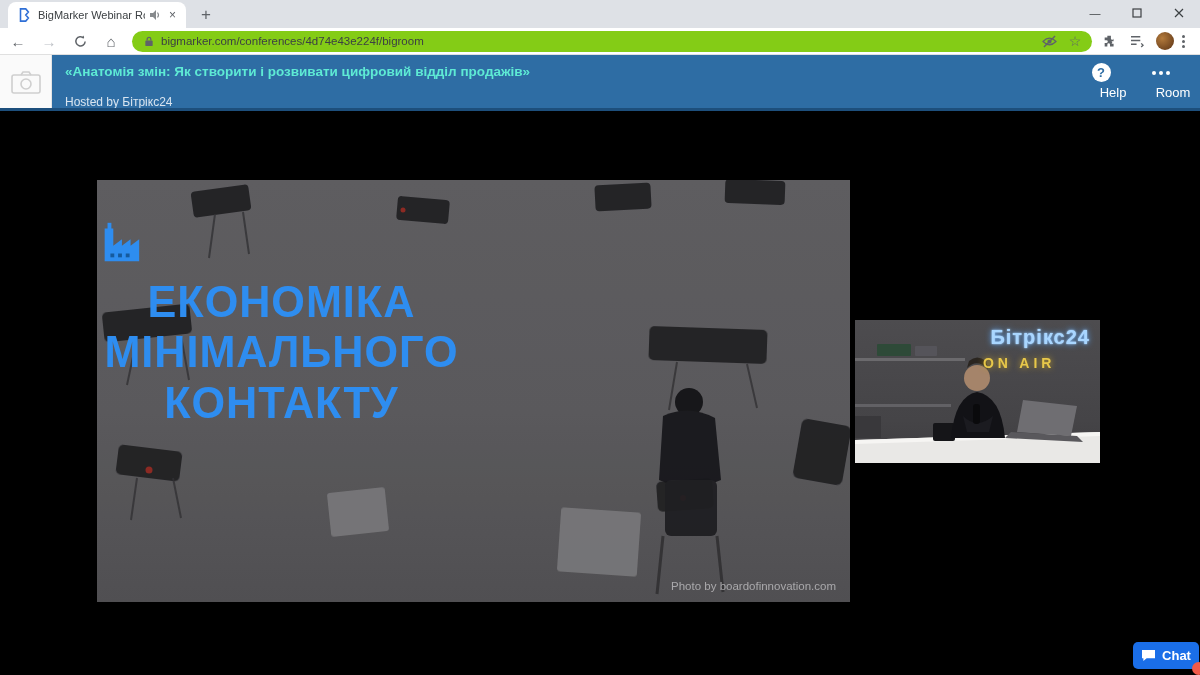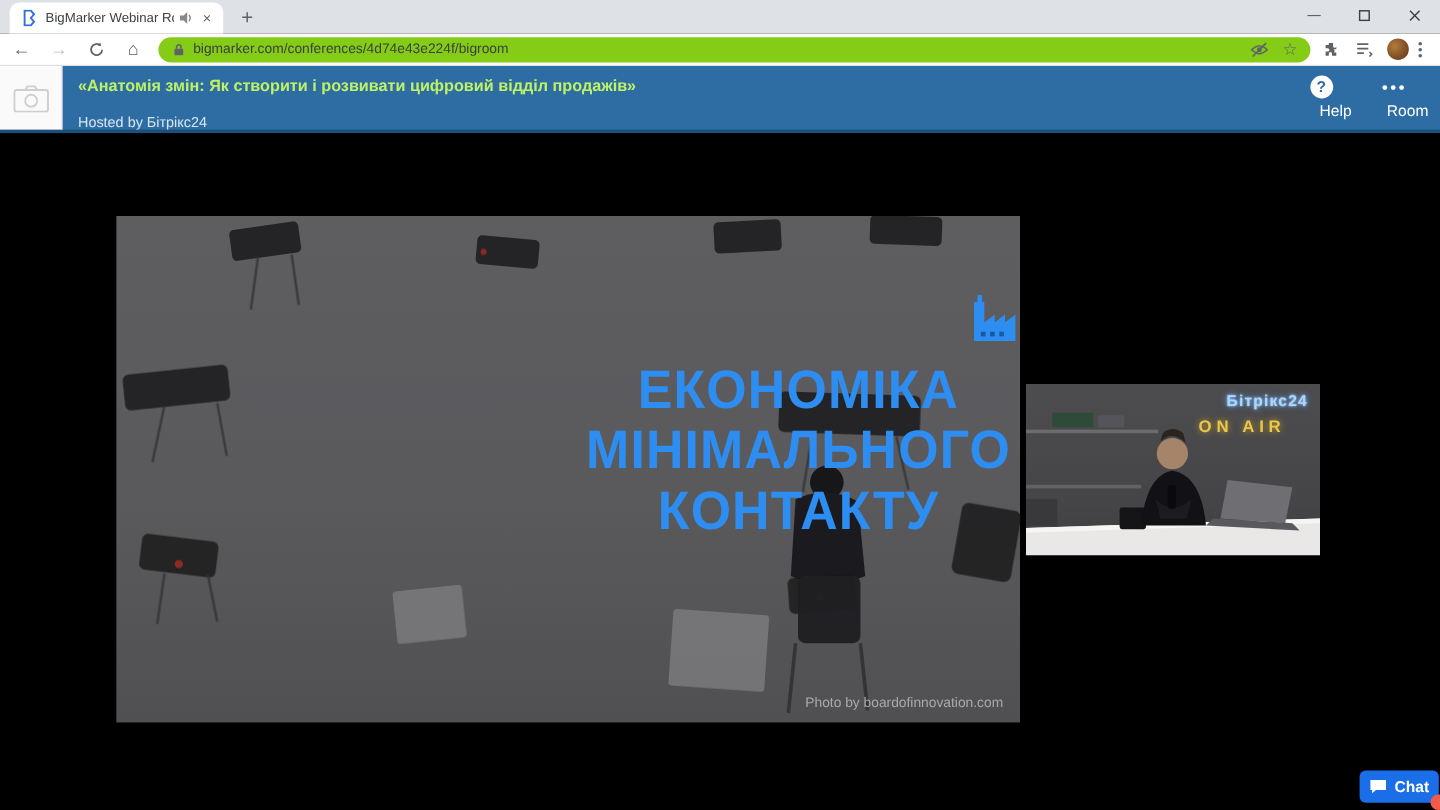--- a/index.html
+++ b/index.html
@@ -26,43 +26,43 @@
   .pill-ico { width:18px; height:16px; display:flex; align-items:center; justify-content:center; color:#5f6368; cursor:pointer; margin-left:8px; }
   .chrome-ico { width:22px; height:22px; display:flex; align-items:center; justify-content:center; color:#5f6368; margin-left:6px; cursor:pointer; }
   .avatar { width:18px; height:18px; border-radius:50%; background:radial-gradient(circle at 35% 35%, #b37a3c, #5a3214); margin-left:8px; cursor:pointer; }
   .kebab { display:flex; flex-direction:column; gap:2px; align-items:center; margin:0 10px 0 8px; cursor:pointer; }
   .kebab i { width:3px; height:3px; border-radius:50%; background:#5f6368; display:block; }
 
   
   .webheader { position:absolute; left:0; top:55px; width:1200px; height:56px; background:#2e6da4; border-bottom:3px solid #1d4f7c; display:flex; }
   .cam-box { width:52px; height:100%; background:#fafafa; display:flex; align-items:center; justify-content:center; border-right:1px solid #e4e4e4; cursor:pointer; }
   .head-texts { flex:1; padding:9px 0 0 13px; overflow:hidden; }
-  .head-title { color:#bef264; font-size:13.5px; font-weight:bold; white-space:nowrap; }
+  .head-title { color:#5eead4; font-size:13.5px; font-weight:bold; white-space:nowrap; }
   .head-sub { color:#d9e5f0; font-size:12px; margin-top:16px; }
   .head-actions { display:flex; align-items:center; gap:18px; padding-right:18px; }
   .head-btn { display:flex; flex-direction:column; align-items:center; gap:3px; cursor:pointer; width:42px; }
   .help-circle { width:19px; height:19px; border-radius:50%; background:#fff; color:#2e6da4; font-size:13px; font-weight:bold; display:flex; align-items:center; justify-content:center; }
   .more-dots { height:19px; display:flex; align-items:center; gap:3px; }
   .more-dots i { width:4px; height:4px; border-radius:50%; background:#fff; display:block; }
   .head-btn span.lbl { color:#fff; font-size:13px;padding-left:24px; }
 
   
   .stage { position:absolute; left:0; top:111px; width:1200px; height:564px; background:#000; }
 
   .slide { position:absolute; left:97px; top:69px; width:753px; height:422px; background:linear-gradient(180deg,#6b6a6e 0%, #676669 55%, #5c5b5e 100%); overflow:hidden; }
   .slide-art { position:absolute; left:0; top:0; width:100%; height:100%; }
-  .slide-content { position:relative; width:100%; height:100%; display:flex; flex-direction:column; align-items:flex-end; padding-top:62px; }
+  .slide-content { position:relative; width:100%; height:100%; display:flex; flex-direction:column; align-items:flex-start; padding-top:39px; }
   .factory { width:46px; height:46px; margin-bottom:12px; }
   .slide-title { text-align:center; color:#2e8df0; font-weight:bold; font-size:45px; line-height:1.12; letter-spacing:1px; transform:scaleX(.96); }
   .slide-sub { margin-top:22px; text-align:center; color:#eceded; font-size:16.5px; line-height:1.4; text-shadow:0 1px 2px rgba(0,0,0,.4); }
   .credit { position:absolute; right:14px; bottom:10px; color:#a9a8ab; font-size:11.5px;margin-left:21px; }
 
   .feed { position:absolute; left:855px; top:209px; width:245px; height:143px; background:linear-gradient(180deg,#4d4c4f 0%, #454447 70%, #3e3d40 100%); overflow:hidden; }
   .neon { position:absolute; right:10px; top:6px; text-align:center; }
-  .neon-b24 { color:#a9d6ff; font-size:13px; font-weight:bold; text-shadow:0 0 6px #5aa8ff, 0 0 2px #cfe9ff; letter-spacing:1px;padding-left:42px; }
+  .neon-b24 { color:#a9d6ff; font-size:20px; font-weight:bold; text-shadow:0 0 6px #5aa8ff, 0 0 2px #cfe9ff; letter-spacing:1px;padding-left:42px; }
   .neon-air { color:#e8c84a; font-size:14px; font-weight:bold; letter-spacing:4px; text-shadow:0 0 6px #c9a227; margin-top:6px; }
 
   .chatbtn { position:absolute; left:1133px; top:531px; width:66px; height:27px; background:#1a6ee8; border-radius:5px; display:flex; align-items:center; justify-content:center; gap:6px; cursor:pointer; box-shadow:0 1px 4px rgba(0,0,0,.5); }
   .chatbtn .lbl { color:#fff; font-size:13px; font-weight:bold; }
   .chat-dot { position:absolute; right:-6px; bottom:-6px; width:13px; height:13px; border-radius:50%; background:#f25a4a; }
 </style>
 </head>
 <body>
 
 <div class="app">

